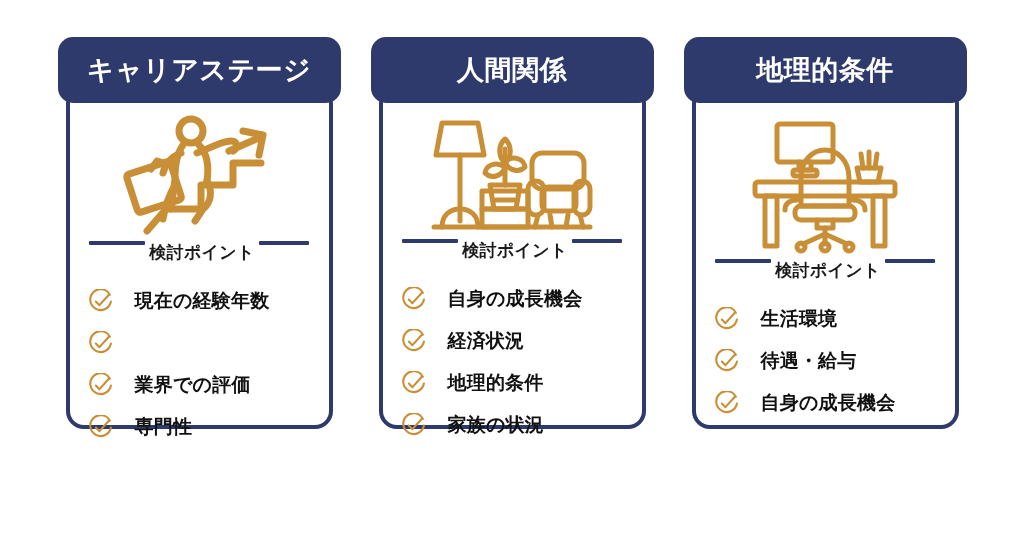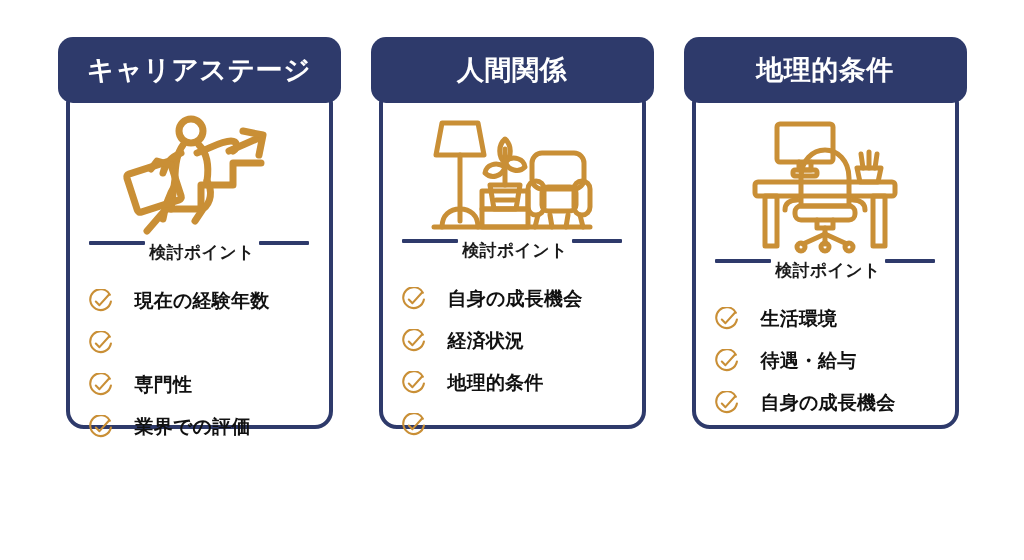--- a/index.html
+++ b/index.html
@@ -174,28 +174,28 @@
           <svg class="check-icon" viewBox="0 0 24 24" fill="none" stroke="#C98F36" stroke-width="2" stroke-linecap="round" stroke-linejoin="round">
             <path d="M21 5.5 A10 10 0 1 0 22 12"></path>
               <polyline points="7.5,12 11,15.5 20,5.5"></polyline>
           </svg>
         </div>
         <div class="check-item">
           <svg class="check-icon" viewBox="0 0 24 24" fill="none" stroke="#C98F36" stroke-width="2" stroke-linecap="round" stroke-linejoin="round">
             <path d="M21 5.5 A10 10 0 1 0 22 12"></path>
               <polyline points="7.5,12 11,15.5 20,5.5"></polyline>
           </svg>
+          <span class="check-label">業界での評価</span>
+        </div>
+        <div class="check-item">
+          <svg class="check-icon" viewBox="0 0 24 24" fill="none" stroke="#C98F36" stroke-width="2" stroke-linecap="round" stroke-linejoin="round">
+            <path d="M21 5.5 A10 10 0 1 0 22 12"></path>
+              <polyline points="7.5,12 11,15.5 20,5.5"></polyline>
+          </svg>
           <span class="check-label">専門性</span>
-        </div>
-        <div class="check-item">
-          <svg class="check-icon" viewBox="0 0 24 24" fill="none" stroke="#C98F36" stroke-width="2" stroke-linecap="round" stroke-linejoin="round">
-            <path d="M21 5.5 A10 10 0 1 0 22 12"></path>
-              <polyline points="7.5,12 11,15.5 20,5.5"></polyline>
-          </svg>
-          <span class="check-label">業界での評価</span>
         </div>
       </div>
 
     </div>
   </div>
 
   <div class="card">
     <div class="card-body"></div>
     <div class="card-header">
       <span class="card-header-title">人間関係</span>
@@ -267,20 +267,21 @@
             <path d="M21 5.5 A10 10 0 1 0 22 12"></path>
               <polyline points="7.5,12 11,15.5 20,5.5"></polyline>
           </svg>
           <span class="check-label">地理的条件</span>
         </div>
         <div class="check-item">
           <svg class="check-icon" viewBox="0 0 24 24" fill="none" stroke="#C98F36" stroke-width="2" stroke-linecap="round" stroke-linejoin="round">
             <path d="M21 5.5 A10 10 0 1 0 22 12"></path>
               <polyline points="7.5,12 11,15.5 20,5.5"></polyline>
           </svg>
+          <span class="check-label">家族の状況</span>
         </div>
       </div>
 
     </div>
   </div>
 
   <div class="card">
     <div class="card-body"></div>
     <div class="card-header">
       <span class="card-header-title">地理的条件</span>

